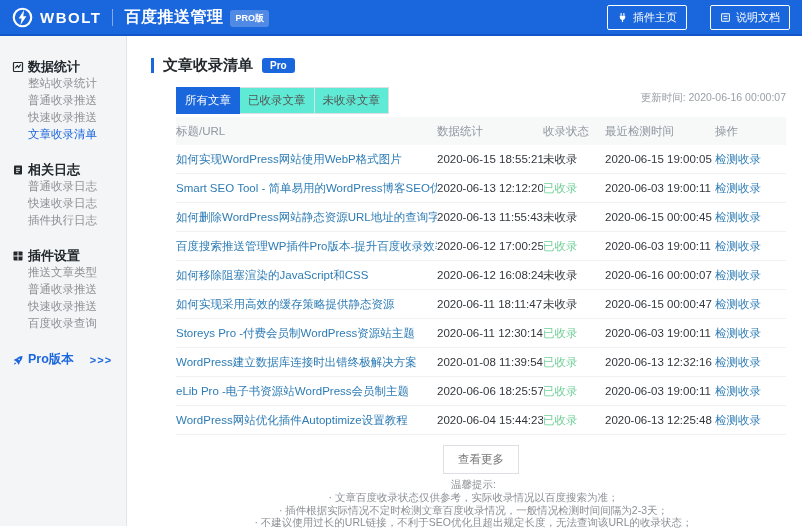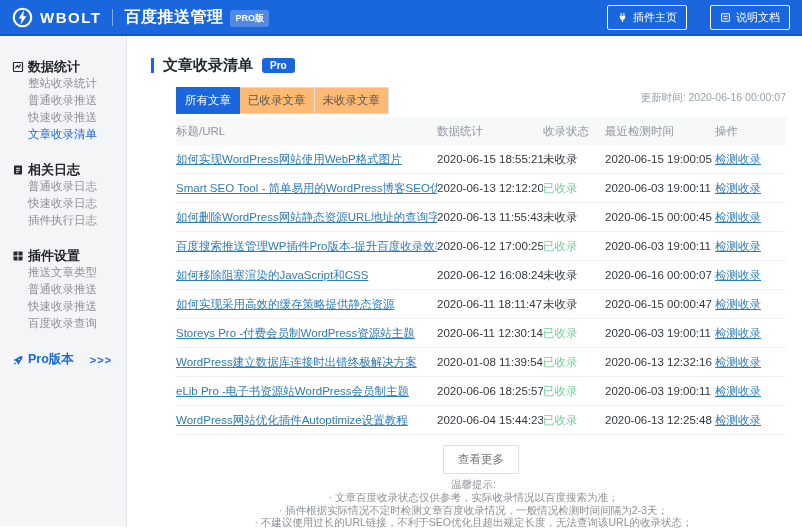--- a/index.html
+++ b/index.html
@@ -55,37 +55,37 @@
   .title-bar { width:3px; height:15px; background:#1a66dd; }
   .page-title { font-size:15px; font-weight:bold; color:#23282d; }
   .pro-badge {
     background:#1a66dd; color:#fff; font-size:10px; font-weight:bold;
     padding:2px 8px; border-radius:3px;
   }
   .inner { margin-left:25px; }
   .toolbar { display:flex; align-items:flex-start; margin-top:13px; height:24px; }
   .tabs { display:flex;justify-content:flex-end; }
   .tab {
-    font-size:11.5px; padding:5px 8px; background:#fdba74; color:#555;
+    font-size:11.5px; padding:5px 8px; background:#5eead4; color:#555;
     border:1px solid #dcdfe3; cursor:pointer; font-family:inherit; margin-left:-1px;
   }
   .tab:first-child { margin-left:0; }
   .tab.active { background:#1a66dd; color:#fff; border-color:#1a66dd; position:relative; }
   .updated { margin-left:auto; font-size:10.5px; color:#9aa0a6; padding-top:4px; }
   table.list { width:100%; border-collapse:collapse; table-layout:fixed; margin-top:6px; }
   col.c1{width:261px;} col.c2{width:106px;} col.c3{width:62px;} col.c4{width:110px;} col.c5{width:71px;}
   th {
     background:#f7f8f8; color:#9097a0; font-weight:normal; font-size:11.5px;
     text-align:left; padding:7px 6px 7px 0; line-height:14px; white-space:nowrap;
   }
   td {
     font-size:11.5px; color:#32373c; padding:6.5px 6px 6.5px 0; line-height:15px;
     border-bottom:1px solid #f0f1f2; white-space:nowrap; overflow:hidden;
   }
-  a.tlink { color:#2d7cb5; text-decoration:underline; cursor:pointer; }
+  a.tlink { color:#2d7cb5; cursor:pointer; }
   td.c-status { color:#32373c; }
   td.c-status.ok { color:#6ecf97; }
   .load-more-wrap { text-align:center; margin-top:10px; }
   .load-more {
     border:1px solid #dcdfe3; background:#fff; color:#777; font-size:11.5px;
     padding:6px 14px; cursor:pointer; border-radius:0; font-family:inherit;
   }
   .tips { margin-top:4px; margin-left:10px; font-size:10.5px; color:#8c9095; line-height:12.8px;text-align:center; }
   .tip-line::before { content:"·  "; }
 </style>

